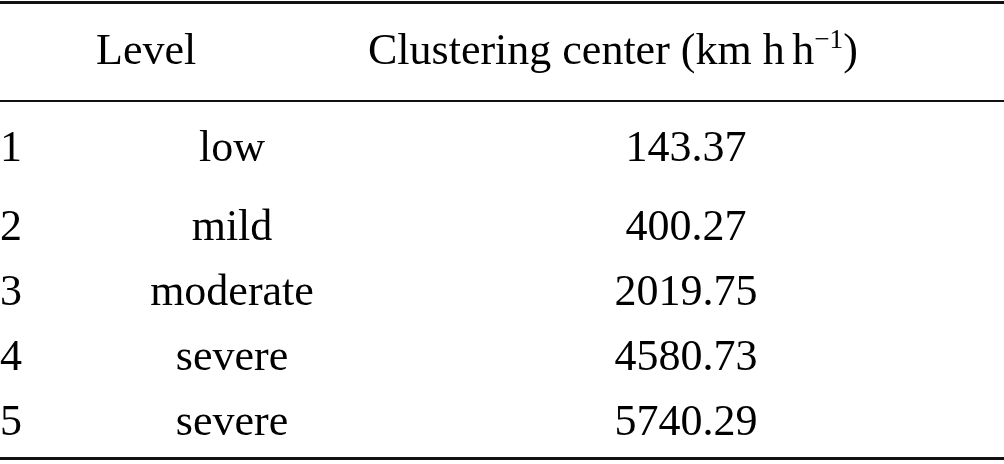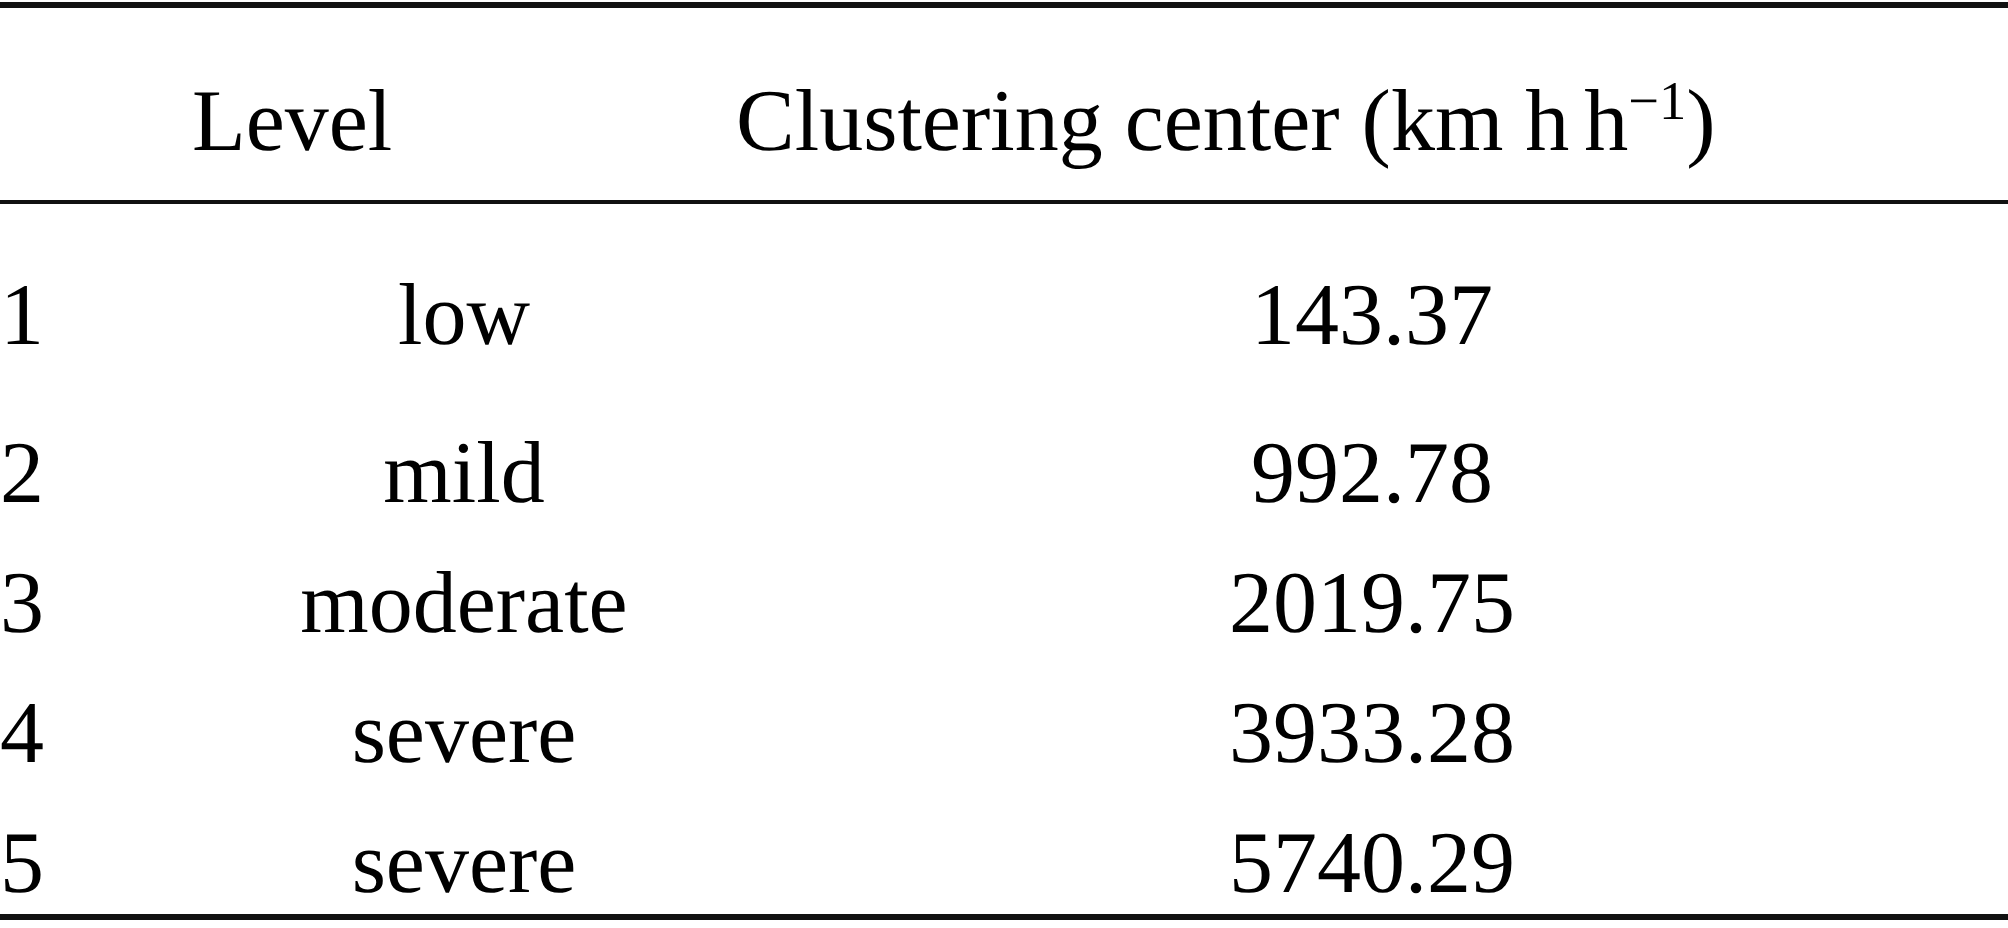--- a/index.html
+++ b/index.html
@@ -28,21 +28,20 @@
   .rule-mid    { top: 100px; height: 2px; }
   .rule-bottom { top: 457px; height: 3px; }
 
   table.tbl {
     position: absolute;
     left: 0;
     top: 0;
     width: 1004px;
     border-collapse: collapse;
     table-layout: fixed;
-    margin-top: 11px;
   }
   table.tbl td, table.tbl th {
     padding: 0;
     margin: 0;
     border: 0;
     font-weight: normal;
     vertical-align: baseline;
   }
 
   
@@ -121,31 +120,31 @@
     </thead>
     <tbody class="tbody-pad">
       <tr class="row">
         <td class="d-idx">1</td>
         <td class="d-lvl">low</td>
         <td class="d-val">143.37</td>
       </tr>
       <tr class="row">
         <td class="d-idx">2</td>
         <td class="d-lvl">mild</td>
-        <td class="d-val">992.78</td>
+        <td class="d-val">400.27</td>
       </tr>
       <tr class="row">
         <td class="d-idx">3</td>
         <td class="d-lvl">moderate</td>
         <td class="d-val">2019.75</td>
       </tr>
       <tr class="row">
         <td class="d-idx">4</td>
         <td class="d-lvl">severe</td>
-        <td class="d-val">3933.28</td>
+        <td class="d-val">4580.73</td>
       </tr>
       <tr class="row">
         <td class="d-idx">5</td>
         <td class="d-lvl">severe</td>
         <td class="d-val">5740.29</td>
       </tr>
     </tbody>
   </table>
 
 </div>

